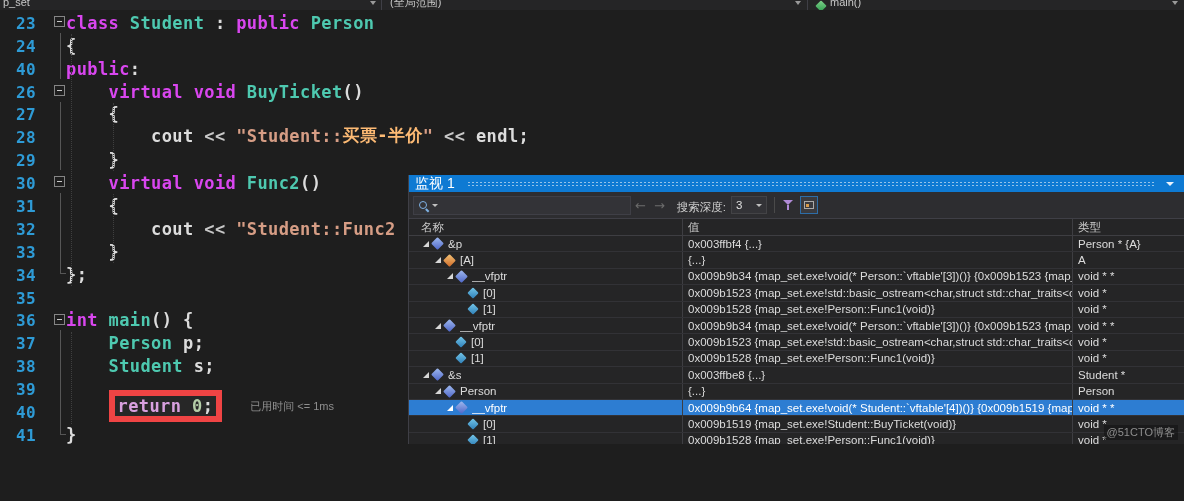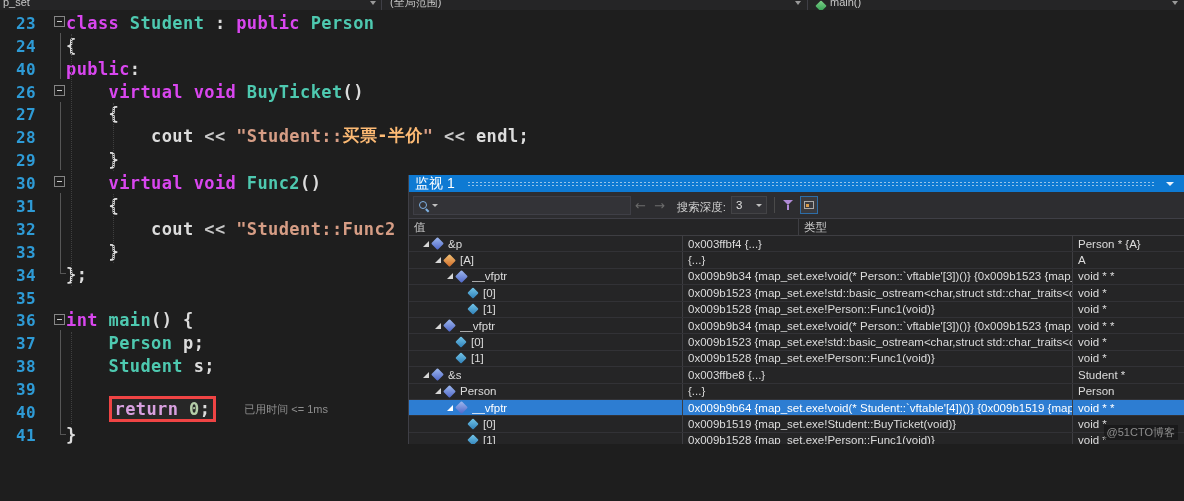--- a/index.html
+++ b/index.html
@@ -22,21 +22,21 @@
   .ln{flex:none;width:36px;text-align:right;color:#2E9BD6;font-size:16px}
   .mg{flex:none;width:30px;height:100%;display:flex;justify-content:flex-end;align-items:center}
   .code{white-space:pre;display:flex;align-items:center}
   .mk-box{width:11px;height:11px;border:1px solid #858585;background:#1E1E1E;margin-right:1px;
     display:flex;align-items:center;justify-content:center;flex:none}
   .mk-box i{display:block;width:5px;height:1px;background:#C8C8C8}
   .mk-line{width:1px;height:100%;background:#565656;margin-right:5px;flex:none}
   .mk-end{width:6px;height:55%;border-left:1px solid #565656;border-bottom:1px solid #565656;align-self:flex-start;flex:none}
   .t-kw{color:#d946ef}.t-ty{color:#4EC9B0}.t-fn{color:#4EC9B0}.t-pl{color:#DCDCDC}
   .t-op{color:#C8C8C8}.t-str{color:#D69D85}.t-strc{color:#fdba74}.t-num{color:#B5CEA8}.t-ret{color:#D8A0DF}
-  .stmtbox{display:inline-block;border:3px solid #ef4444;background:rgba(128,128,128,.10);padding:0 3px}
+  .stmtbox{display:inline-block;border:6px solid #ef4444;background:rgba(128,128,128,.10);padding:0 3px}
   .perftip{font-family:"Liberation Sans",sans-serif;font-weight:normal;letter-spacing:0;
     font-size:11px;color:#8F8F8F;margin-left:28px}
   .guide{position:absolute;width:0;border-left:1px dotted #3F3F3F}
 
   
   .watch{position:absolute;left:408px;top:175px;width:776px;height:326px;background:#252526;
     border-left:1px solid #3F3F46;font-size:11.5px;color:#DCDCDC}
   .w-title{height:17px;background:#0E7AD3;display:flex;align-items:center;padding-left:6px;color:#FFF}
   .w-title .t{font-size:14px;white-space:nowrap}
   .w-grip{flex:1;height:6px;margin:0 12px;
@@ -247,20 +247,21 @@
       </div>
       <span class="w-toolsep"></span>
       <span class="w-ic1"></span>
       <span class="w-ic2">
           <i></i>
         </span>
     </div>
 
     <div class="w-grid">
       <div class="w-head">
+        <div class="w-c1">名称</div>
         <div class="w-c2">值</div>
         <div class="w-c3">类型</div>
       </div>
 
       <div class="w-row">
         <div class="w-c1 p0">
             <span class="tw"></span>
             <span class="ic ic-m"></span>
             <span class="nm">&amp;p</span>
           </div>

